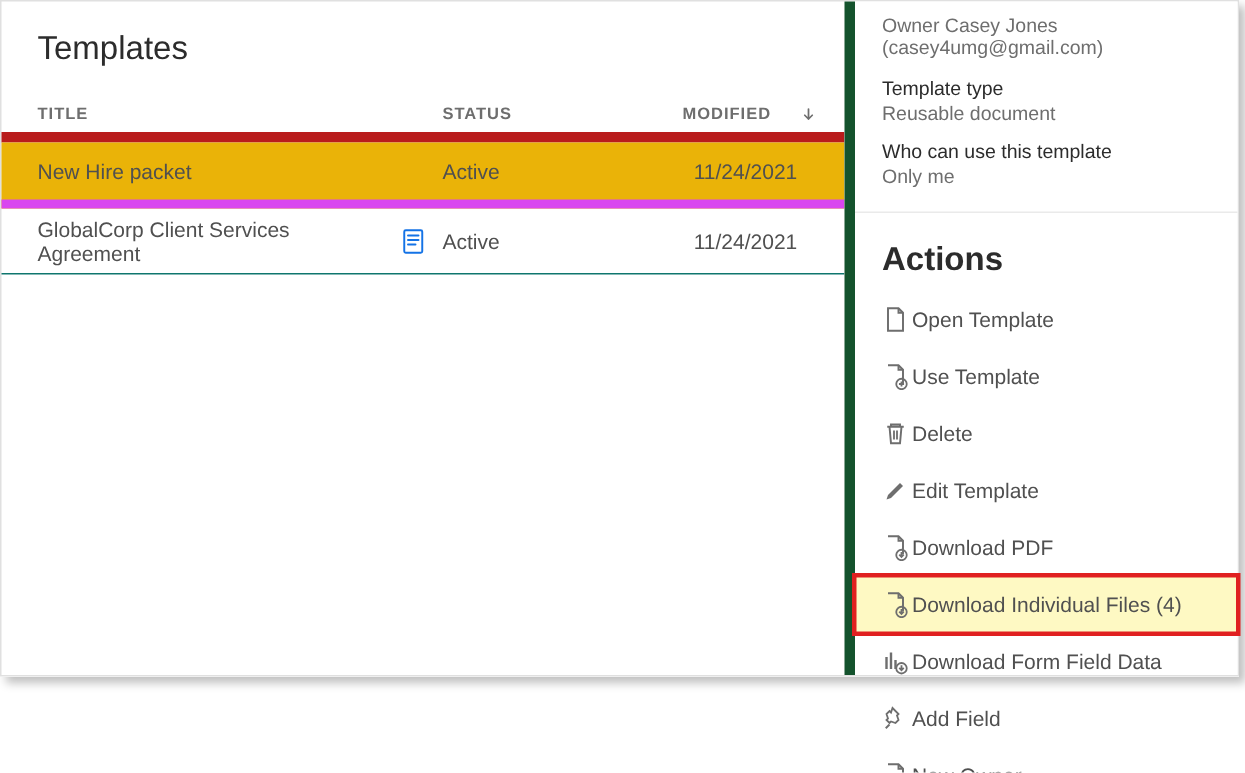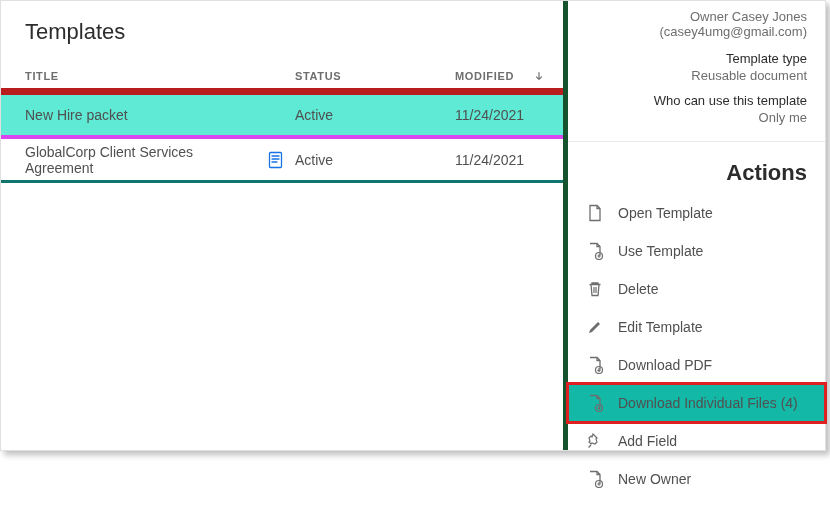--- a/index.html
+++ b/index.html
@@ -51,89 +51,88 @@
   .thead .col-mod {
     text-align: right;
     display: flex;
     justify-content: flex-end;
     align-items: center;
     gap: 20px;
     color: #6e6e6e;
   }
   .trow {
     height: 44px;
-    border-bottom: 3px solid #0f766e;
+    border-bottom: 1px solid #0f766e;
     font-size: 14px;
     color: #2c2c2c;
   }
   .trow.selected {
-    background: #5eead4;
-    border-bottom: 4px solid #d946ef;
+    background: #eab308;
+    border-bottom: 6px solid #d946ef;
   }
   .trow .col-title {
     display: flex;
     align-items: center;
     gap: 10px;
     color: #505050;
   }
   .trow .col-status { color: #505050; }
-  .trow .col-mod { text-align: left; color: #505050; }
+  .trow .col-mod { text-align: center; color: #505050; }
   .doc-icon {
     width: 18px;
     height: 18px;
     display: inline-flex;
     margin-left: auto;
     margin-right: 10px;
   }
   .sidebar {
     width: 262px;
-    border-left: 5px solid #14532d;
+    border-left: 7px solid #14532d;
     background: #fff;
     display: flex;
     flex-direction: column;
-    text-align: right;
   }
   .meta {
     padding: 8px 18px 16px 18px;
     font-size: 13px;
     color: #505050;
     border-bottom: 1px solid #eaeaea;
   }
   .meta-owner { color: #6e6e6e; margin-bottom: 12px; font-size: 13px;}
   .meta-label { font-weight: 400; color: #2c2c2c; margin-top: 6px; }
-  .meta-value { color: #6e6e6e; margin-bottom: 10px; margin-top:2px;margin-left:26px;}
+  .meta-value { color: #6e6e6e; margin-bottom: 10px; margin-top:2px;}
   .actions-header {
     font-size: 22px;
     font-weight: 700;
     color: #2c2c2c;
     padding: 18px 18px 8px 18px;
   }
   .action-list {
     display: flex;
     flex-direction: column;
   }
   .action-item {
     display: flex;
     align-items: center;
-    gap: 14px;
+    gap: 2px;
     padding: 10px 18px;
     font-size: 14px;
     color: #505050;
     cursor: pointer;
   }
   .action-item .icon {
     width: 18px;
     height: 18px;
     display: inline-flex;
     align-items: center;
     justify-content: center;
     color: #6e6e6e;
   }
   .action-item.boxed {
-    background: #14b8a6;
+    background: #fef9c3;
     outline: 3px solid #e02020;
     outline-offset: -1px;
   }
   svg { display: block; }
   .sort-arrow { width: 10px; height: 10px; }
 </style>
 </head>
 <body>
 
 <div class="app">
@@ -249,20 +248,30 @@
           <svg viewBox="0 0 18 18">
               <path d="M4 1.5h7l3 3v9" fill="none" stroke="#6e6e6e" stroke-width="1.3"></path>
               <path d="M11 1.5v3h3" fill="none" stroke="#6e6e6e" stroke-width="1.3"></path>
               <circle cx="13" cy="14" r="3.5" fill="none" stroke="#6e6e6e" stroke-width="1.2"></circle>
               <path d="M13 12v3M11.5 13.8l1.5 1.5 1.5-1.5" fill="none" stroke="#6e6e6e" stroke-width="1.2"></path>
             </svg>
         </span>
         <span>Download Individual Files (4)</span>
       </div>
 
+      <div class="action-item">
+        <span class="icon">
+          <svg viewBox="0 0 18 18">
+              <path d="M3 14V6M6 14V3M9 14V8" stroke="#6e6e6e" stroke-width="1.6"></path>
+              <circle cx="13" cy="13.5" r="3.5" fill="none" stroke="#6e6e6e" stroke-width="1.2"></circle>
+              <path d="M13 11.5v3M11.5 13.3l1.5 1.5 1.5-1.5" fill="none" stroke="#6e6e6e" stroke-width="1.2"></path>
+            </svg>
+        </span>
+        <span>Download Form Field Data</span>
+      </div>
 
       <div class="action-item">
         <span class="icon">
           <svg viewBox="0 0 18 18">
               <path d="M7 2l4 4-1 1 1 3-2 2-3-1-1 1-2-2 1-1-1-3 2-2 1 1z" fill="none" stroke="#6e6e6e" stroke-width="1.2"></path>
               <path d="M5 13l-2.5 2.5" stroke="#6e6e6e" stroke-width="1.3"></path>
             </svg>
         </span>
         <span>Add Field</span>
       </div>

